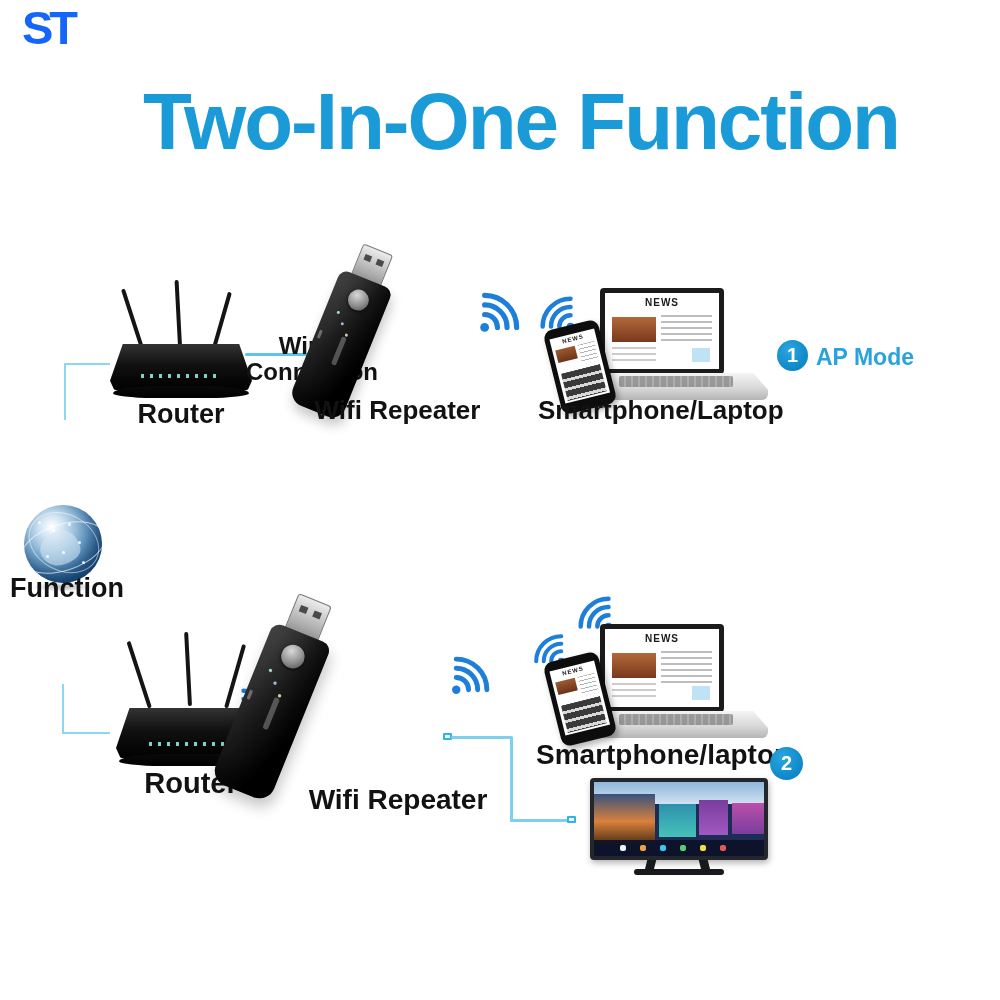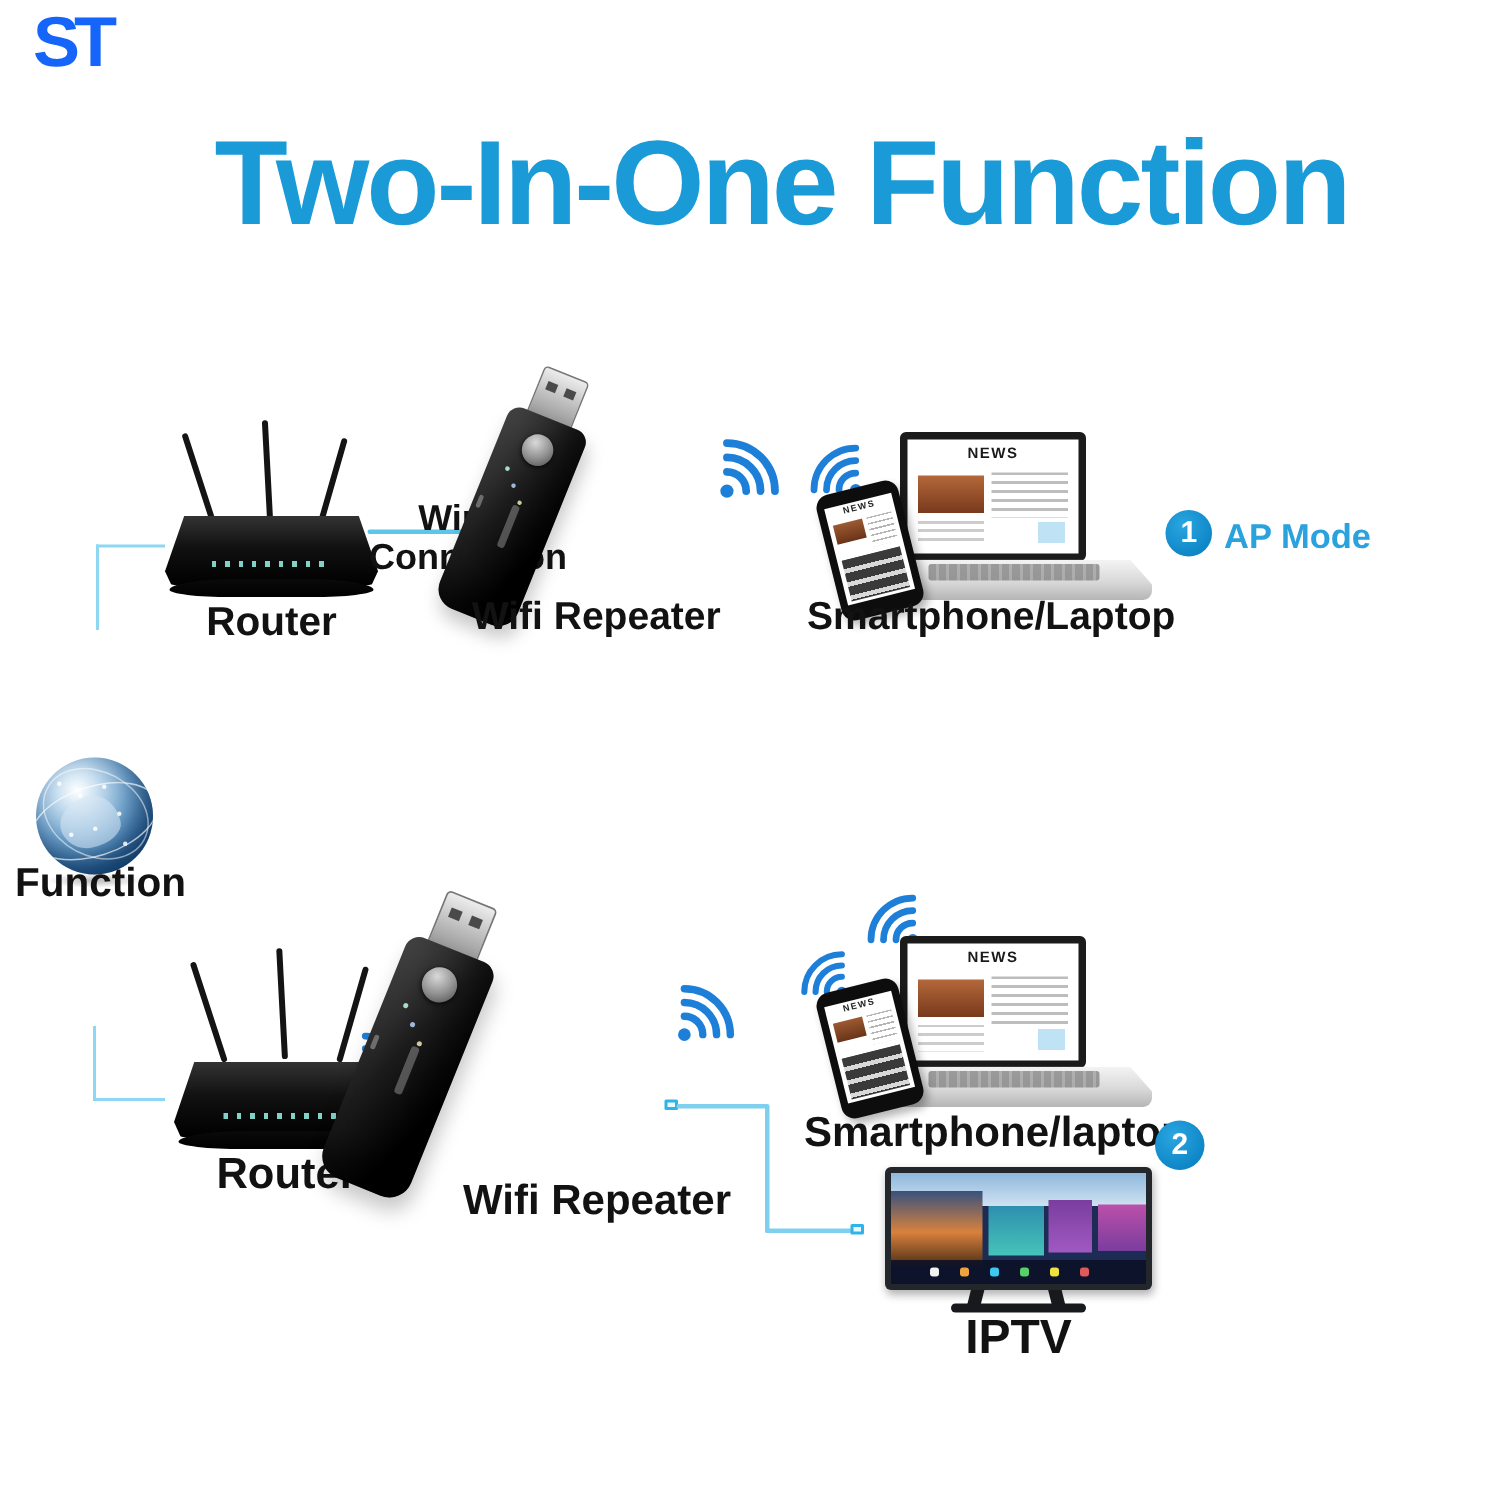--- a/index.html
+++ b/index.html
@@ -295,15 +295,14 @@
           <span class="tv-teal"></span>
         <span class="tv-purple"></span>
           <span class="tv-pink"></span>
           <span class="tv-dock"></span>
       </div>
     </div>
     <span class="tv-leg" style="left:56px; top:82px; transform:skewX(-14deg);"></span>
     <span class="tv-leg" style="left:110px; top:82px; transform:skewX(14deg);"></span>
     <span class="tv-base" style="left:44px; top:91px; width:90px;"></span>
   </div>
-  <div class="abs lbl" style="left:590px; top:874px; width:178px; font-size:32px;">IPTV</div>
 
 </div>
 
 </body></html>

